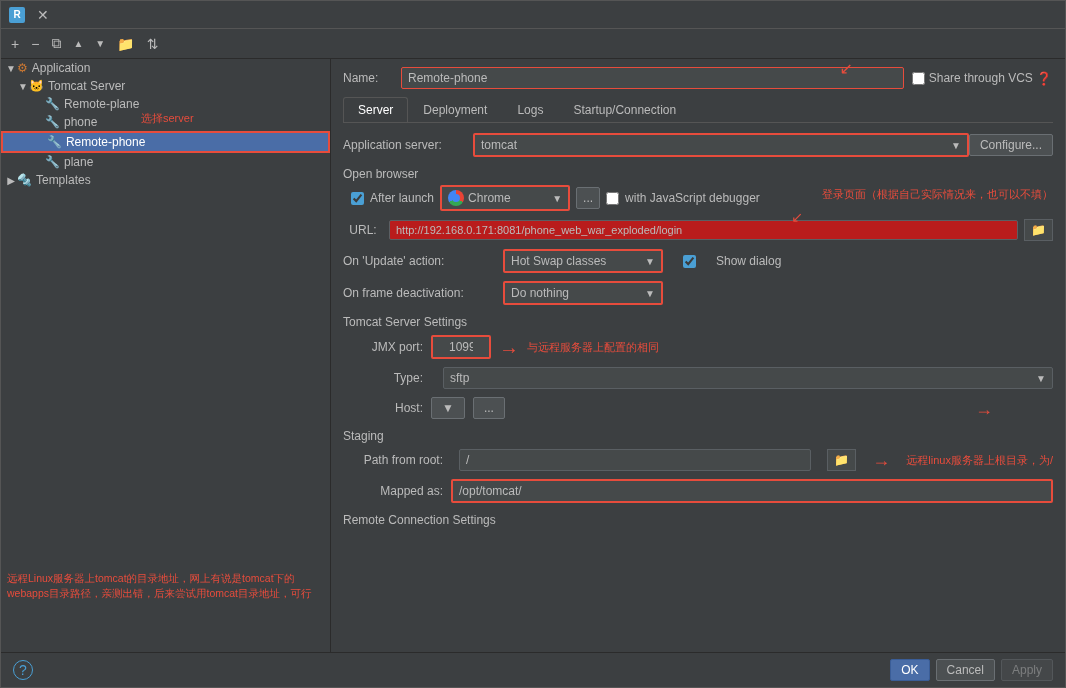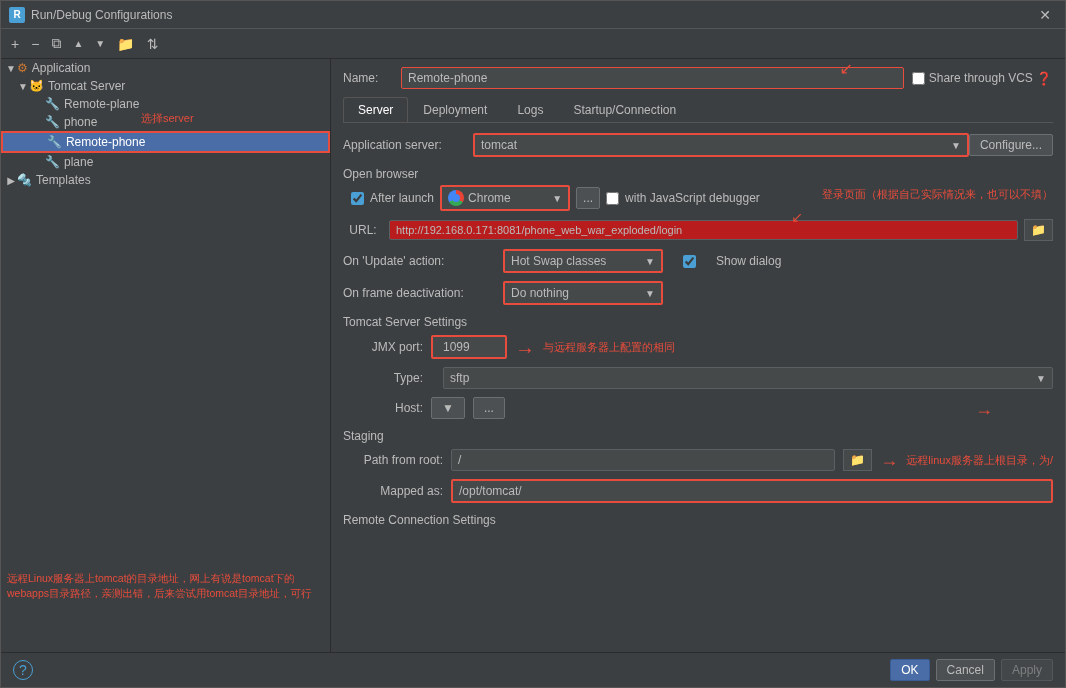--- a/index.html
+++ b/index.html
@@ -252,21 +252,20 @@
     .tree-icon-remote { color: #6ea6d2; }
     .tree-icon-wrench { color: #cc7832; }
   </style>
 </head>
 <body>
 
 <div class="window">
 
   <div class="title-bar">
     <div class="title-bar-icon">R</div>
-    <span class="title-bar-text">Run/Debug Configurations</span>
     <span class="title-bar-close">✕</span>
   </div>
 
   <div class="toolbar">
     <button class="toolbar-btn">+</button>
     <button class="toolbar-btn">−</button>
     <button class="toolbar-btn">⧉</button>
     <button class="toolbar-btn" style="font-size:10px;">▲</button>
     <button class="toolbar-btn" style="font-size:10px;">▼</button>
     <button class="toolbar-btn">📁</button>
@@ -395,21 +394,21 @@
         <div class="combo-box" style="min-width:160px; border:2px solid #e74c3c;">
           <span>Do nothing</span>
           <span class="arrow-down">▼</span>
         </div>
       </div>
 
       <div class="section-title">Tomcat Server Settings</div>
 
       <div style="display:flex; align-items:center; gap:8px; margin-bottom:8px; position:relative;">
         <span style="color:#bbbbbb; min-width:80px; text-align:right;">JMX port:</span>
-        <input type="text" class="text-input" value="1099" style="width: 76px; border: 2px solid rgb(231, 76, 60); background: rgb(69, 73, 74); color: rgb(187, 187, 187); padding: 3px 10px; font-size: 12px;">
+        <input type="text" class="text-input" value="1099" style="width: 60px; border: 2px solid rgb(231, 76, 60); background: rgb(69, 73, 74); color: rgb(187, 187, 187); padding: 3px 16px; font-size: 12px;">
         <span style="color:#e74c3c; font-size:20px;">→</span>
         <span style="color:#e74c3c; font-size:11px; font-family:'Microsoft YaHei',Arial,sans-serif;">与远程服务器上配置的相同</span>
       </div>
 
 
       <div class="form-row">
         <span style="color:#bbbbbb; min-width:80px; text-align:right;">Type:</span>
         <div class="combo-box combo-full" style="flex:1;">
           <span>sftp</span>
           <span class="arrow-down" style="margin-left:auto;">▼</span>
@@ -419,21 +418,21 @@
       <div style="display:flex; align-items:center; gap:8px; margin-bottom:8px; position:relative;">
         <span style="color:#bbbbbb; min-width:80px; text-align:right;">Host:</span>
         <button class="btn">▼</button>
         <button class="btn">...</button>
 
         <span style="position:absolute; right:60px; top:2px; color:#e74c3c; font-size:18px;">→</span>
       </div>
 
       <div class="section-title">Staging</div>
 
-      <div style="display:flex; align-items:center; gap:8px; margin-bottom:8px; position:relative;">
+      <div style="display:flex; align-items:center; gap:16px; margin-bottom:8px; position:relative;">
         <span style="color:#bbbbbb; min-width:100px; text-align:right;">Path from root:</span>
         <input type="text" class="text-input" value="/" style="flex: 1 1 0%; background: rgb(69, 73, 74); border: 1px solid rgb(90, 95, 99); color: rgb(187, 187, 187); padding: 3px 6px; font-size: 12px;">
         <button class="folder-btn">📁</button>
         <span style="color:#e74c3c; font-size:18px;">→</span>
         <span style="color:#e74c3c; font-size:11px; font-family:'Microsoft YaHei',Arial,sans-serif; white-space:nowrap;">远程linux服务器上根目录，为/</span>
       </div>
 
       <div style="display:flex; align-items:center; gap:8px; margin-bottom:8px;">
         <span style="color:#bbbbbb; min-width:100px; text-align:right;">Mapped as:</span>
         <input type="text" class="text-input" value="/opt/tomcat/" style="flex: 1 1 0%; background: rgb(69, 73, 74); border: 2px solid rgb(231, 76, 60); color: rgb(187, 187, 187); padding: 3px 6px; font-size: 12px;">

